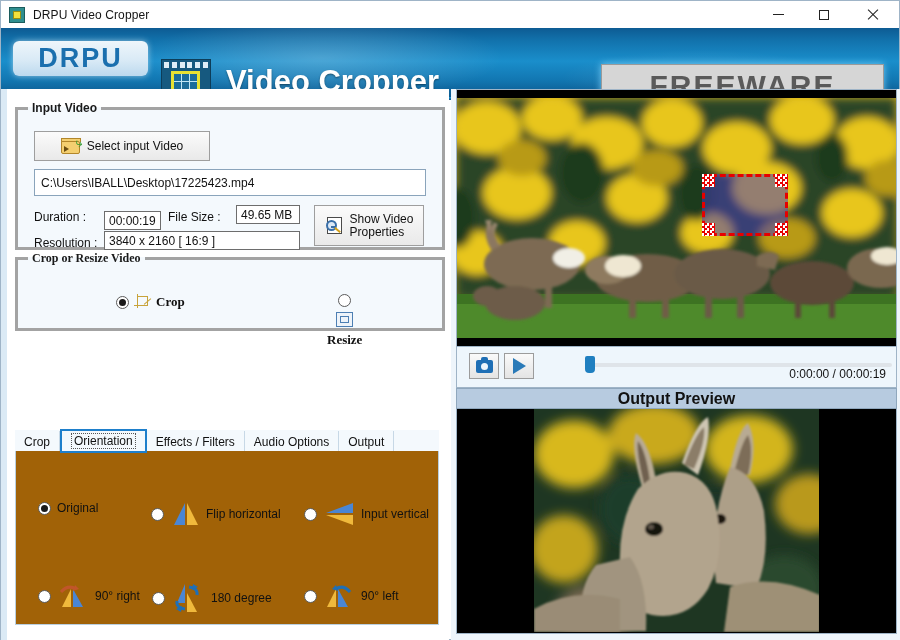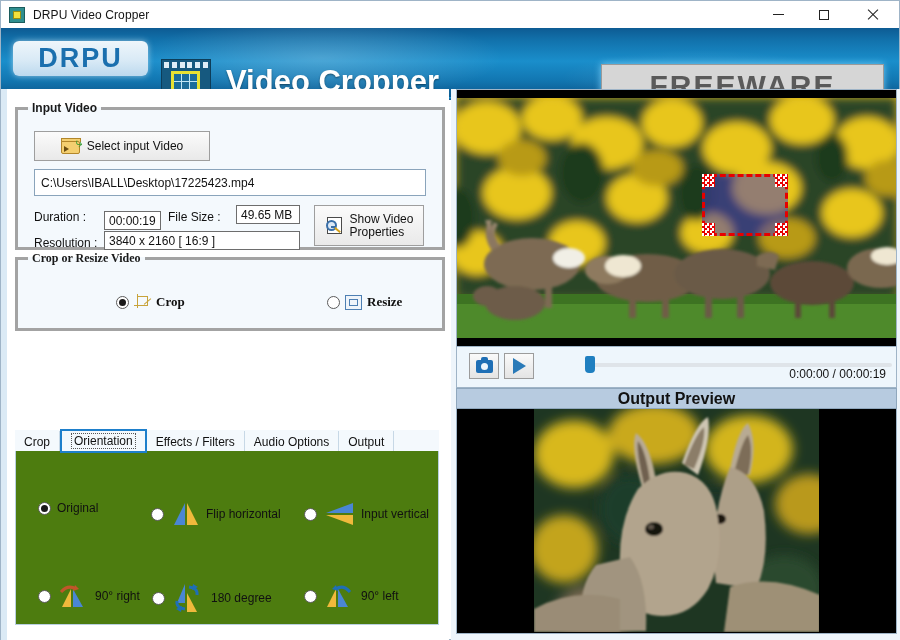--- a/index.html
+++ b/index.html
@@ -82,36 +82,36 @@
   .mag{width:20px;height:20px;position:relative;flex:0 0 auto;}
   .mag .doc{position:absolute;left:2px;top:1px;width:15px;height:17px;background:#fff;border:1px solid #4a4a4a;box-sizing:border-box;}
   .mag .lens{position:absolute;left:1px;top:4px;width:11px;height:11px;border:2px solid #3a6fa8;border-radius:50%;box-sizing:border-box;background:#dce9f6;}
   .mag .lens:after{content:"";position:absolute;left:3px;top:4px;width:5px;height:2px;background:#3a6fa8;}
   .mag .hdl{position:absolute;left:9px;top:13px;width:7px;height:2px;background:#d4a017;transform:rotate(40deg);}
 
   .grp-crop{left:14px;top:162px;width:424px;height:74px;font-family:Liberation Serif, serif;}
   .radio{width:13px;height:13px;border:1px solid #5b5b5b;border-radius:50%;box-sizing:border-box;background:#fff;position:relative;flex:0 0 auto;}
   .radio.on:after{content:"";position:absolute;left:2px;top:2px;width:7px;height:7px;border-radius:50%;background:#1a1a1a;}
   .opt-crop{position:absolute;left:98px;top:28px;display:flex;align-items:center;gap:5px;}
-  .opt-resize{position:absolute;left:309px;top:28px;display:flex;align-items:center;gap:5px;}
+  .opt-resize{position:absolute;left:309px;top:28px;display:flex;align-items:center;gap:5px;flex-direction:column;}
   .opt-crop .nm,.opt-resize .nm{font-size:13px;font-weight:bold;color:#111;}
   .crop-ico{width:17px;height:16px;position:relative;flex:0 0 auto;}
   .crop-ico:before{content:"";position:absolute;left:3px;top:0;width:1px;height:14px;background:#c8a33a;}
   .crop-ico:after{content:"";position:absolute;left:0;top:11px;width:14px;height:1px;background:#c8a33a;}
   .crop-ico i{position:absolute;left:3px;top:2px;width:11px;height:10px;border-right:1px solid #c8a33a;border-top:1px solid #c8a33a;box-sizing:border-box;}
   .crop-ico u{position:absolute;left:9px;top:7px;width:9px;height:1px;background:#c8a33a;transform:rotate(-40deg);}
   .resize-ico{width:17px;height:15px;border:1px solid #4d7fb3;box-sizing:border-box;background:#eef4fa;position:relative;flex:0 0 auto;}
   .resize-ico:after{content:"";position:absolute;left:3px;top:3px;right:3px;bottom:3px;border:1px solid #4d7fb3;}
 
   
   .tabstrip{position:absolute;left:14px;top:341px;width:424px;height:22px;background:#f4f9fd;border-bottom:1px solid #b9cfe0;display:flex;align-items:flex-end;}
   .tab{height:21px;padding:0 9px;font-size:12px;color:#111;display:flex;align-items:center;box-sizing:border-box;background:#f4f9fd;border-right:1px solid #c7d8e6;}
   .tab.sel{border:2px solid #1e7fcb;background:#f4f9fd;height:24px;margin-bottom:-1px;position:relative;z-index:3;}
   .tab.sel .focusbox{border:1px dotted #555;padding:0 2px;}
-  .tabpane{position:absolute;left:14px;top:362px;width:424px;height:174px;background:#4d7c0f;border:1px solid #b9cfe0;border-top:none;box-sizing:border-box;}
+  .tabpane{position:absolute;left:14px;top:362px;width:424px;height:174px;background:#a16207;border:1px solid #b9cfe0;border-top:none;box-sizing:border-box;}
 
   .orow{position:absolute;display:flex;align-items:center;gap:6px;font-size:12px;color:#111;}
   .r1{top:50px;} .r2{top:132px;}
   .c1{left:22px;} .c2{left:135px;} .c3{left:288px;}
   .c1b{left:22px;} .c2b{left:136px;} .c3b{left:288px;}
   .tri{position:relative;flex:0 0 auto;}
   .tri svg{display:block;}
 
   
   .right{position:absolute;left:450px;top:88px;width:449px;height:551px;background:#eef5fb;}

